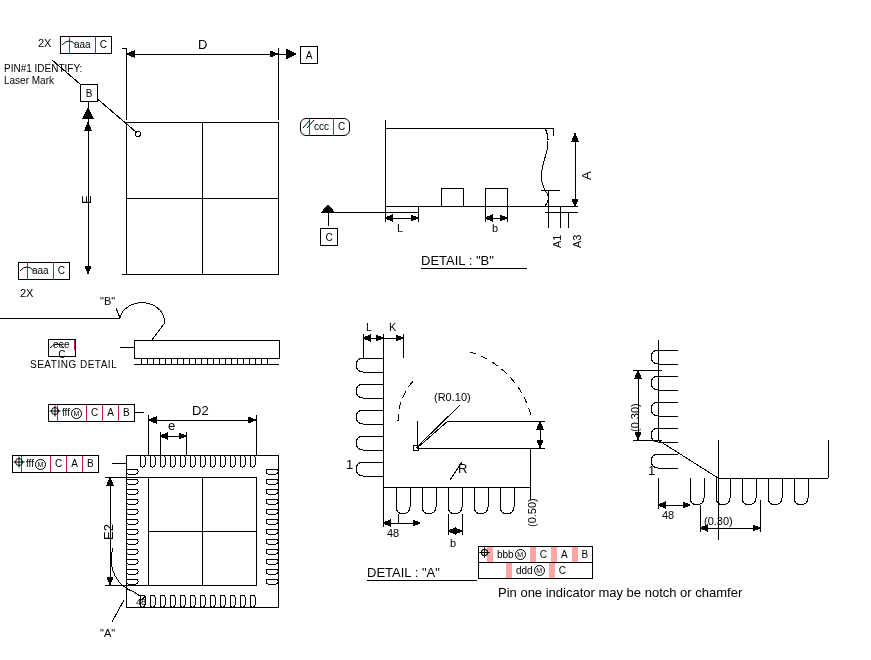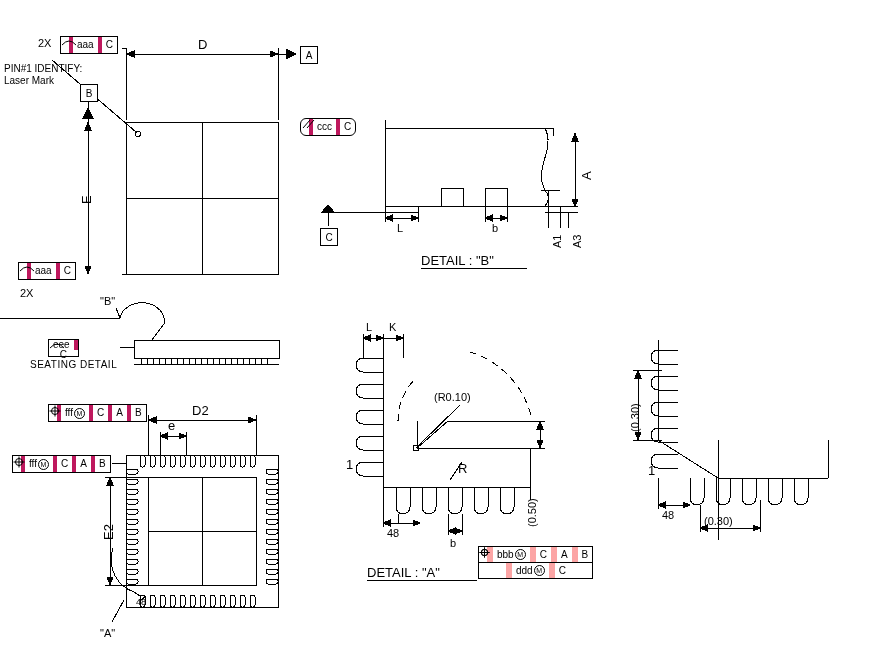--- a/index.html
+++ b/index.html
@@ -5,21 +5,21 @@
   html,body{margin:0;padding:0;background:#ffffff;}
   body{width:871px;height:660px;position:relative;font-family:"Liberation Sans",sans-serif;color:#000;}
   #root{position:relative;width:871px;height:660px;overflow:hidden;}
   .lbl{position:absolute;font-size:11px;line-height:1;white-space:nowrap;}
   .lbl.sm{font-size:10px;text-align:center;}
   .lbl.xs{font-size:9px;}
   .lbl.big{font-size:13px;}
   .rot90{transform-origin:0 0;transform:rotate(-90deg);}
   svg{position:absolute;left:0;top:0;}
   .fcf{position:absolute;border:1px solid #000;display:flex;align-items:stretch;background:#fff;height:16px;}
-  .fcf > div{border-right:4px solid #be185d;display:flex;align-items:center;justify-content:center;padding:0 4px;font-size:10px;line-height:1;}
+  .fcf > div{border-right:1px solid #be185d;display:flex;align-items:center;justify-content:center;padding:0 4px;font-size:10px;line-height:1;}
   .fcf > div:last-child{border-right:none;}
   .fcf2{position:absolute;border:1px solid #000;background:#fff;font-size:10px;}
   .fcf2 .row{display:flex;align-items:stretch;height:15px;border-bottom:1px solid #000;}
   .fcf2 .row:last-child{border-bottom:none;}
   .fcf2 .row > div{border-right:6px solid #fca5a5;display:flex;align-items:center;justify-content:center;padding:0 4px;line-height:1;}
   .fcf2 .row > div:last-child{border-right:none;}
   .datum{position:absolute;border:1px solid #000;width:16px;height:16px;display:flex;align-items:center;justify-content:center;font-size:10px;background:#fff;}
 </style>
 </head>
 <body>
@@ -474,14 +474,15 @@
       <div>C</div>
     </div>
   </div>
 
   <div class="lbl big" style="left:367px;top:566px;">DETAIL :  "A"</div>
 
   <div class="lbl rot90" style="left:630px;top:432px;">(0.30)</div>
   <div class="lbl big" style="left:648px;top:464px;">1</div>
   <div class="lbl" style="left:662px;top:510px;">48</div>
   <div class="lbl" style="left:704px;top:516px;">(0.30)</div>
+  <div class="lbl big" style="left:498px;top:586px;">Pin one indicator may be notch or chamfer</div>
 
 </div>
 
 </body></html>

